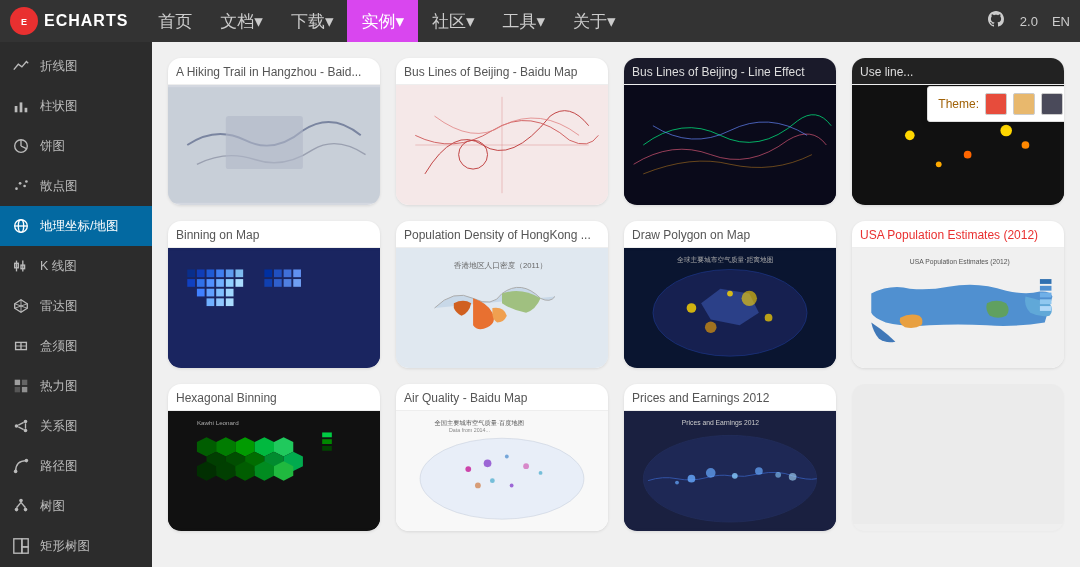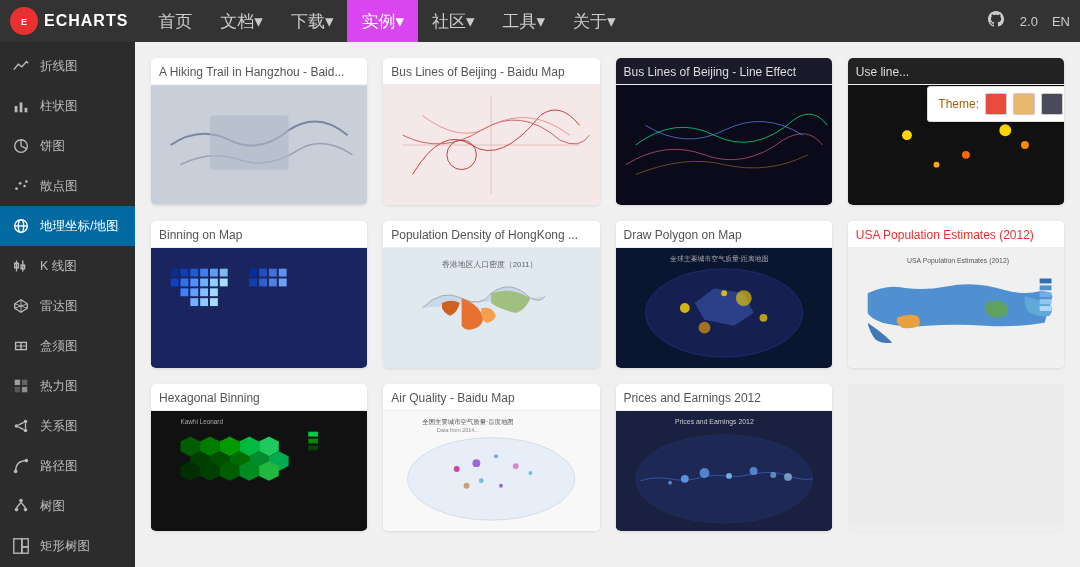--- a/index.html
+++ b/index.html
@@ -81,21 +81,21 @@
 
     
     .main {
       display: flex;
       flex: 1;
       overflow: hidden;
     }
 
     
     .sidebar {
-      width: 135px;
+      width: 152px;
       background: #2c2c2c;
       flex-shrink: 0;
       overflow-y: auto;
       padding-top: 4px;
     }
     .sidebar-item {
       display: flex;
       align-items: center;
       padding: 9px 10px;
       color: #bbb;
@@ -130,21 +130,21 @@
       background: #f0f0f0;
       padding: 16px;
     }
     .grid {
       display: grid;
       grid-template-columns: repeat(4, 1fr);
       gap: 16px;
     }
     .card {
       background: white;
-      border-radius: 5px;
+      border-radius: 13px;
       overflow: hidden;
       cursor: pointer;
       box-shadow: 0 1px 3px rgba(0,0,0,0.1);
       position: relative;
     }
     .card-title {
       font-size: 12px;
       color: #555;
       padding: 7px 8px 5px;
       border-bottom: 1px solid #eee;

